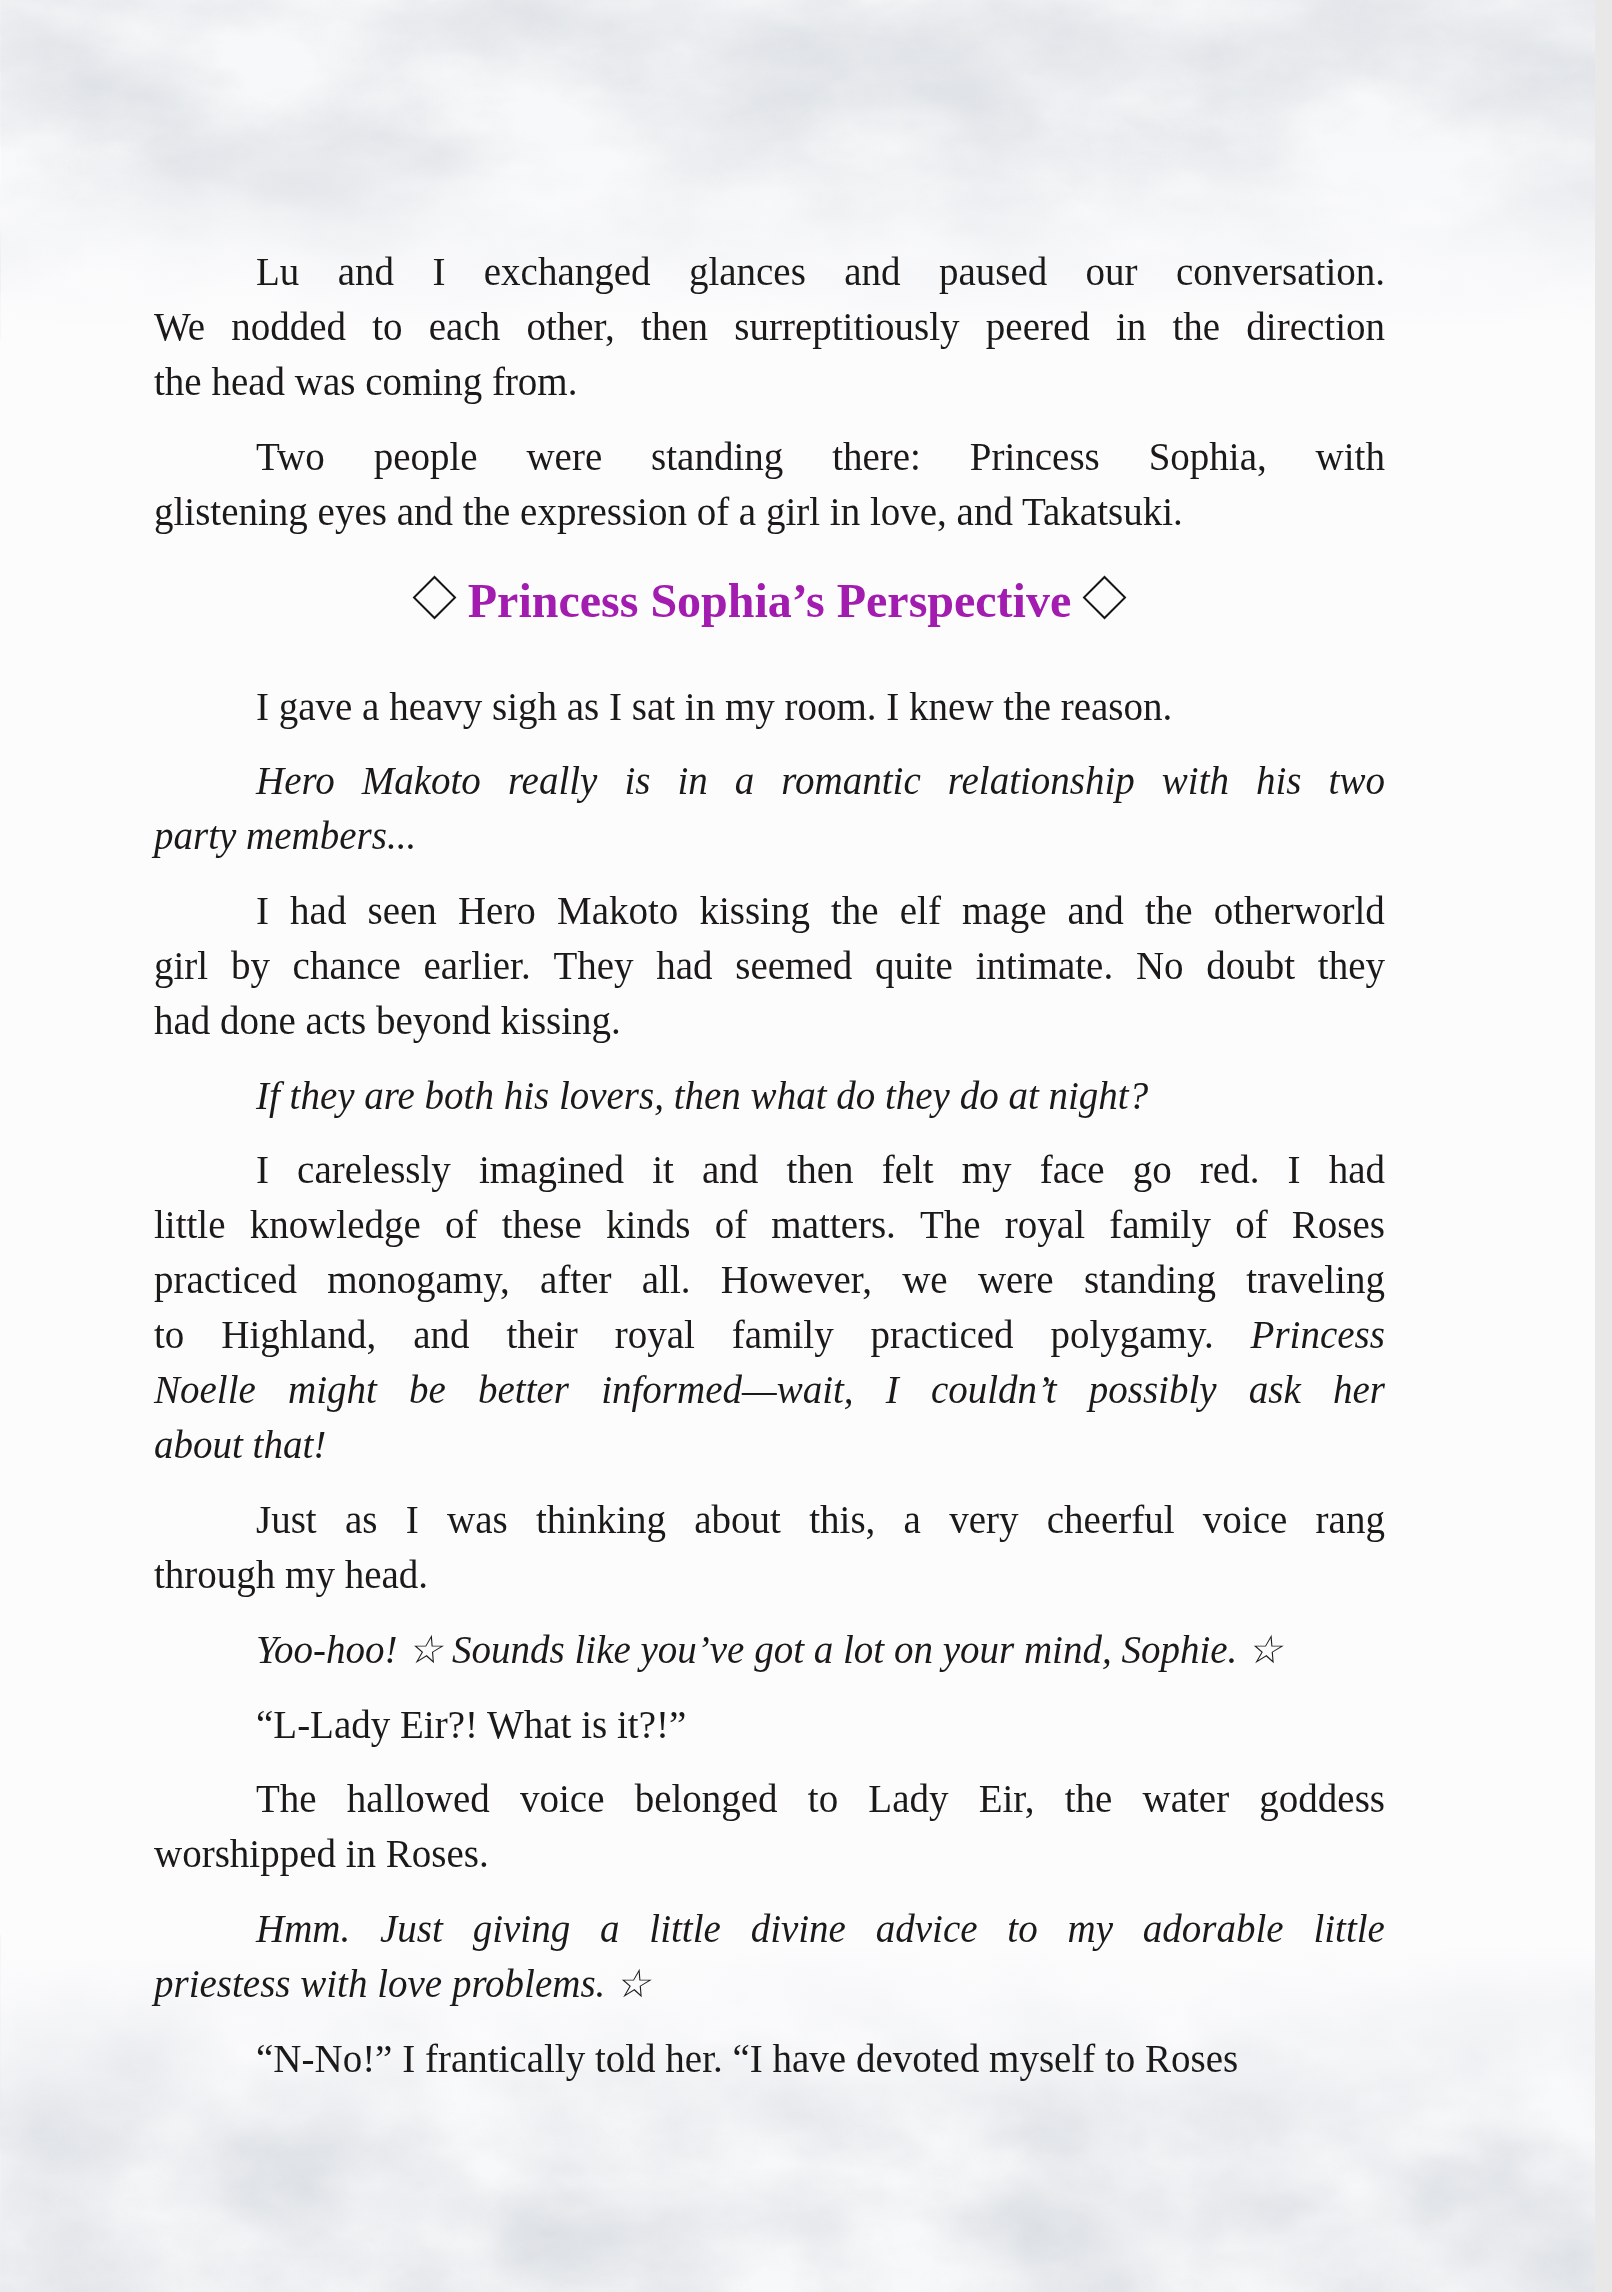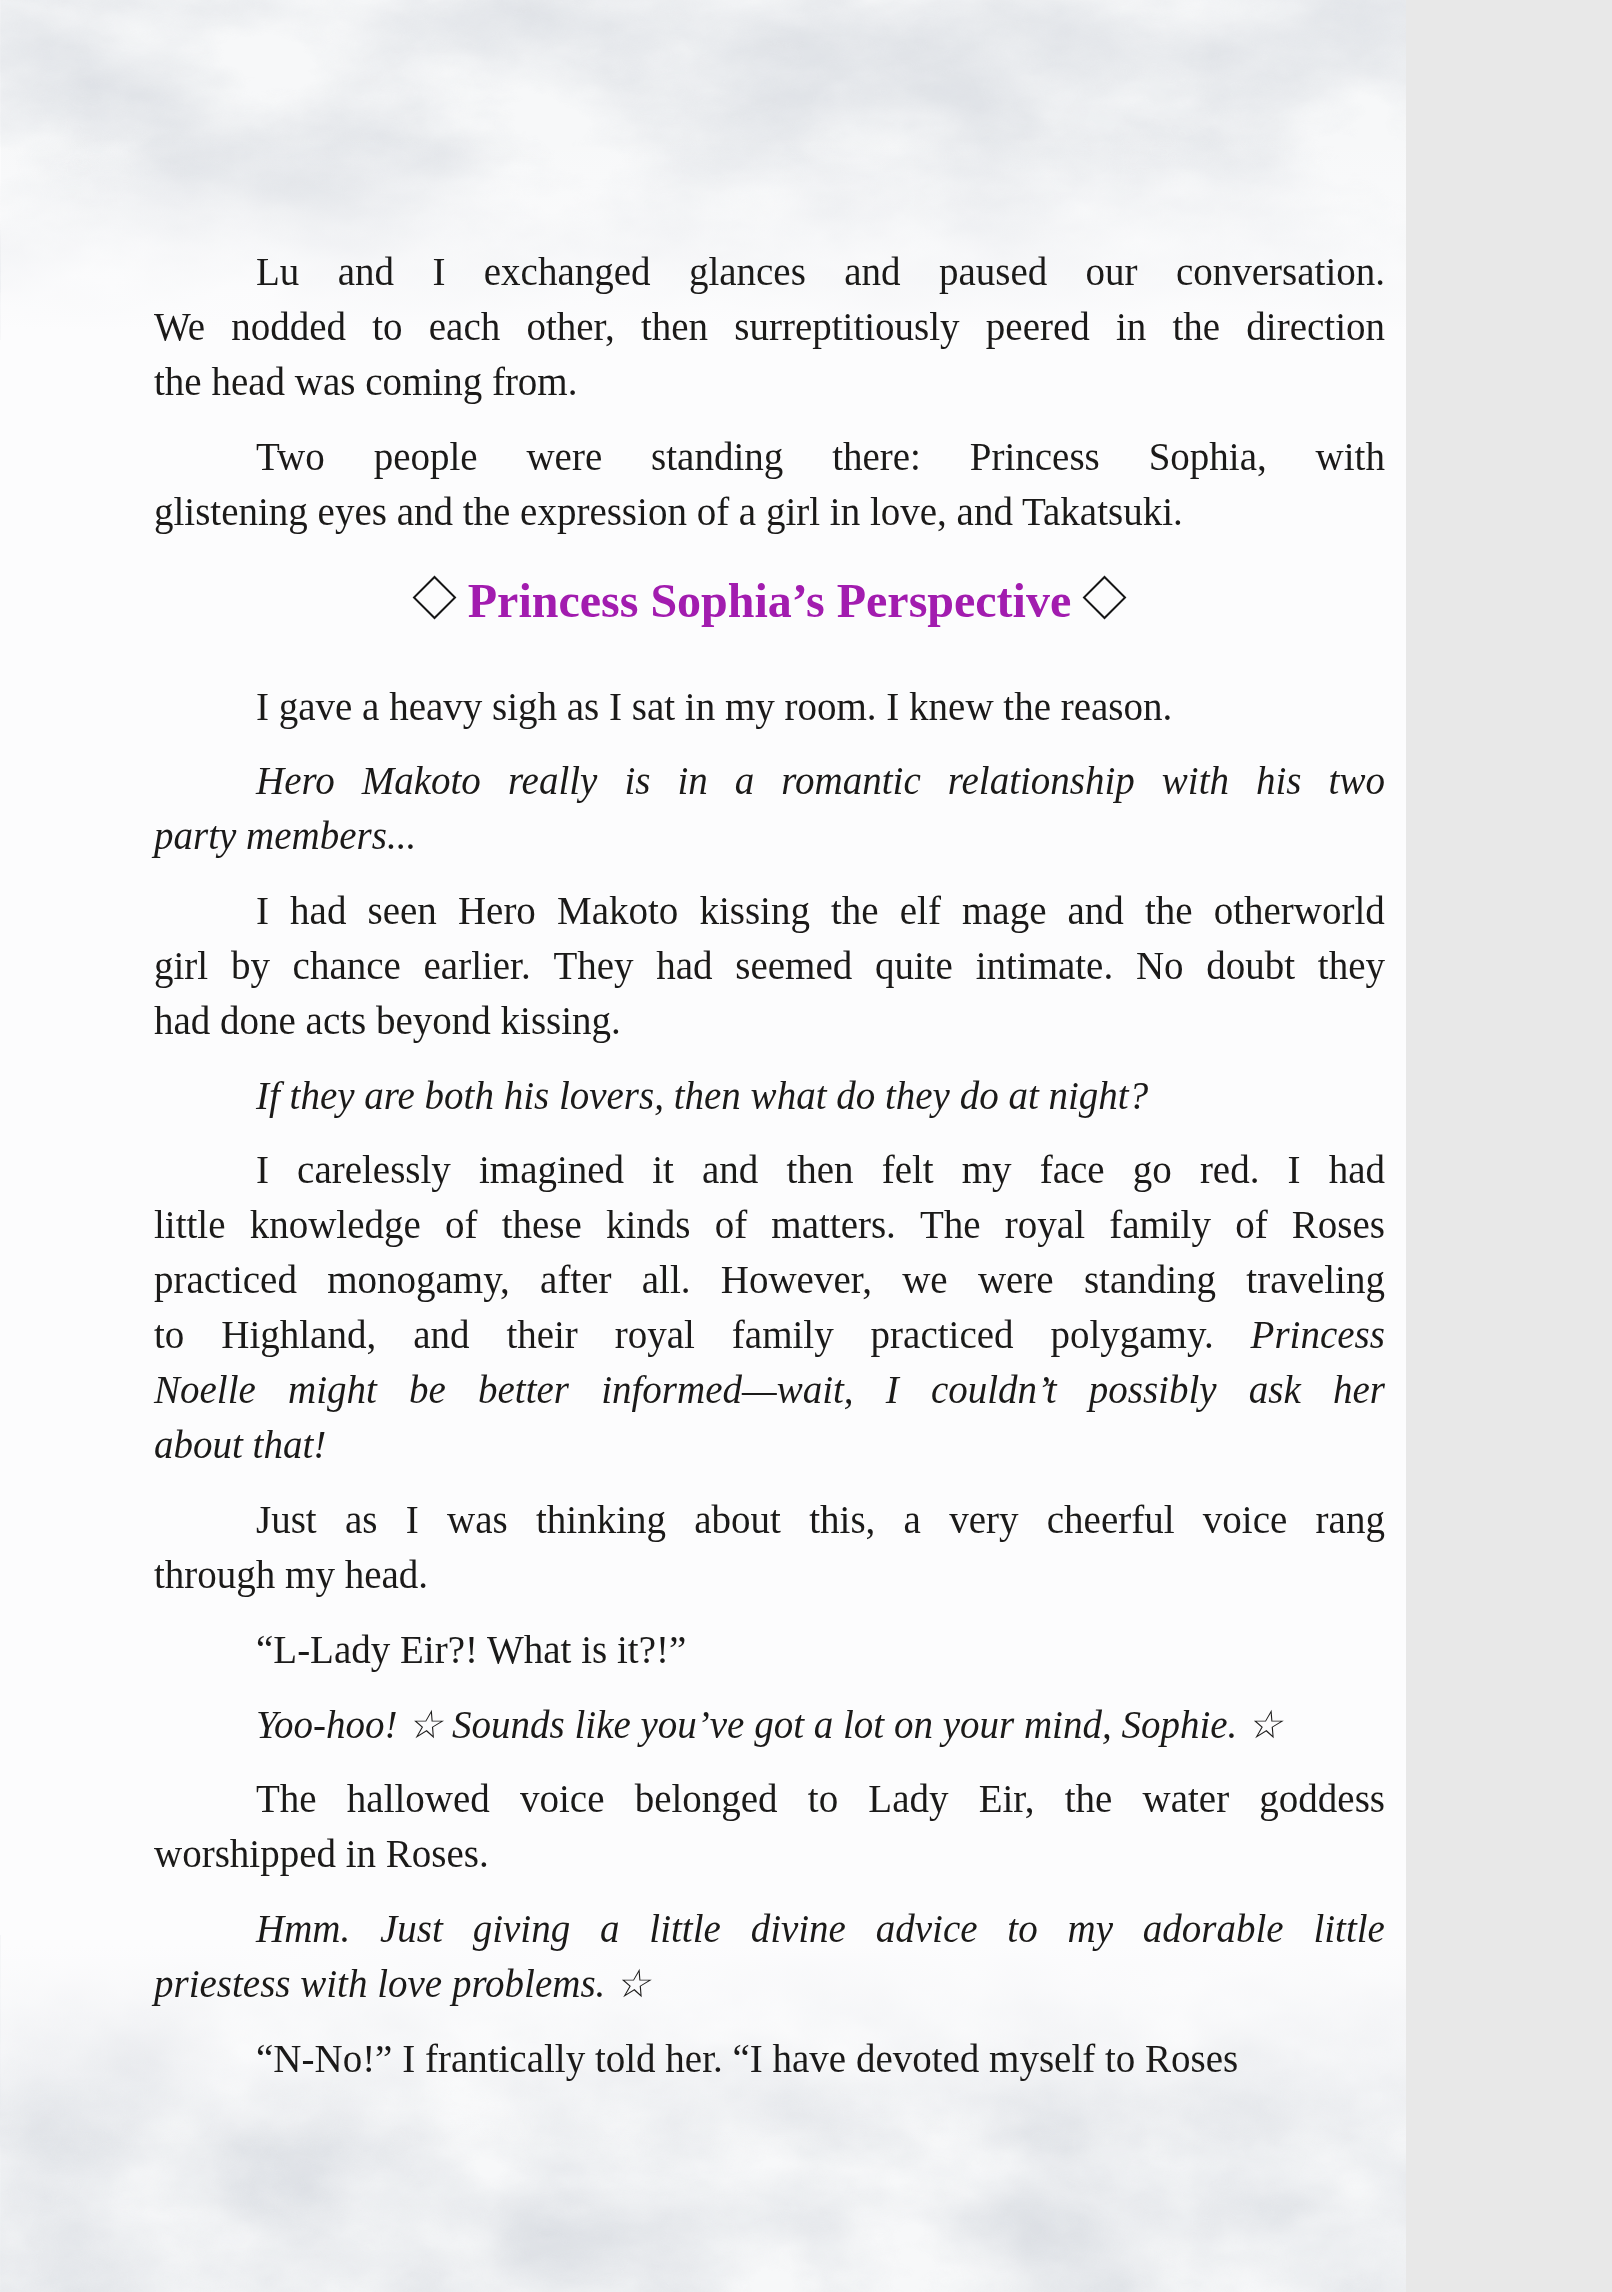--- a/index.html
+++ b/index.html
@@ -1,18 +1,18 @@
 <!DOCTYPE html>
 <html style="font-size:14.3px"><head>
 <meta charset="utf-8">
 <style>
   html,body { margin:0; padding:0; background:#e8e8e8; }
   .page {
     position:relative;
-    width:1406px; height:2293px;
+    width:1595px; height:2293px;
     background:#fcfcfd;
     overflow:hidden;
     font-family:"Liberation Serif","DejaVu Serif",serif;
     color:#1b1a19;
   }
   .marble { position:absolute; left:0; display:block; pointer-events:none; }
   .marble-top { top:0; }
   .marble-bottom { bottom:0; }
 
   main.text-block {
@@ -284,24 +284,24 @@
             <span class="w">this,</span>
             <span class="w">a</span>
             <span class="w">very</span>
             <span class="w">cheerful</span>
             <span class="w">voice</span>
             <span class="w">rang</span>
           </div>
           <div class="line plain"><span>through my head.</span></div>
         </div>
         <div class="para">
+          <div class="line plain first"><span class="it">Yoo-hoo! ☆ Sounds like you’ve got a lot on your mind, Sophie. ☆</span></div>
+        </div>
+        <div class="para">
           <div class="line plain first"><span>“L-Lady Eir?! What is it?!”</span></div>
-        </div>
-        <div class="para">
-          <div class="line plain first"><span class="it">Yoo-hoo! ☆ Sounds like you’ve got a lot on your mind, Sophie. ☆</span></div>
         </div>
         <div class="para">
           <div class="line fill first">
             <span class="w">The</span>
             <span class="w">hallowed</span>
             <span class="w">voice</span>
             <span class="w">belonged</span>
             <span class="w">to</span>
             <span class="w">Lady</span>
             <span class="w">Eir,</span>

